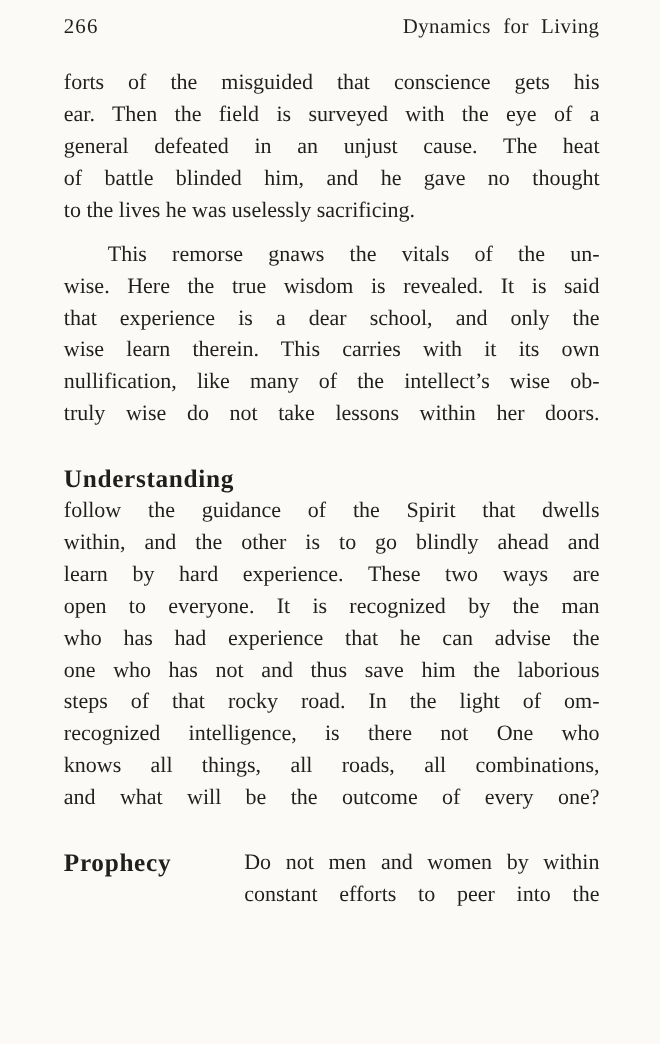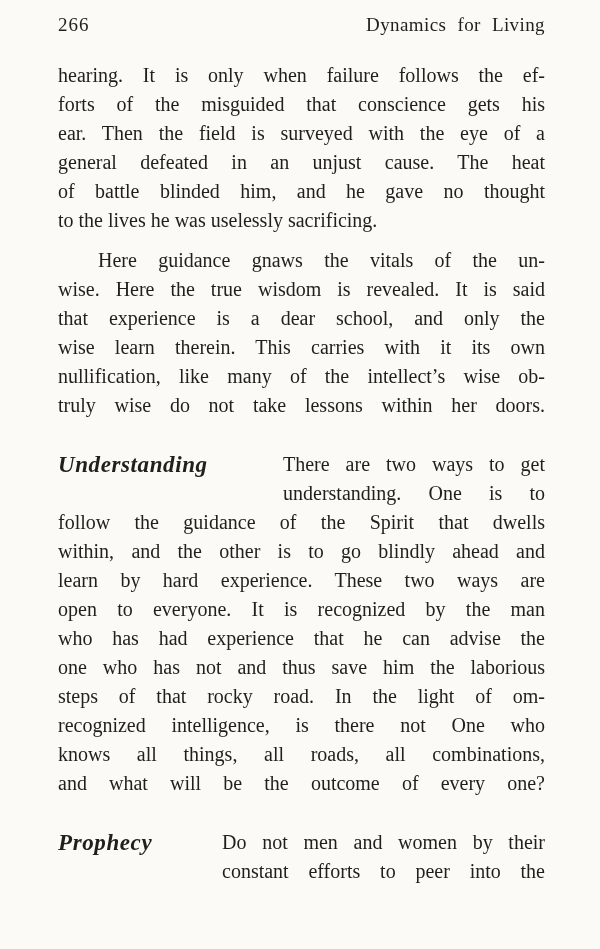--- a/index.html
+++ b/index.html
@@ -56,21 +56,20 @@
   .sec.prophecy {
   }
   .sec-top {
     display: flex;
   }
   .sec-heading {
     margin: 0;
     flex: none;
     font-size: 23px;
     font-weight: bold;
-    font-style: italic;
     line-height: 29px;
     letter-spacing: 0.6px;
   }
   .understanding .sec-heading {
     width: 225px;
   }
   .prophecy .sec-heading {
     width: 164px;
   }
   .sec-hang {
@@ -84,63 +83,58 @@
 <div class="page">
 
   <header class="page-header">
     <span class="page-number">266</span>
     <span class="running-title">Dynamics for Living</span>
   </header>
 
   <main class="page-body">
 
     <div class="para">
-        <div class="line jl">hearing. It is only when failure follows the ef-</div>
         <div class="line jl">forts of the misguided that conscience gets his</div>
         <div class="line jl">ear. Then the field is surveyed with the eye of a</div>
         <div class="line jl">general defeated in an unjust cause. The heat</div>
         <div class="line jl">of battle blinded him, and he gave no thought</div>
         <div class="line">to the lives he was uselessly sacrificing.</div>
       </div>
 
     <div class="para indent-first">
-        <div class="line jl">Here guidance gnaws the vitals of the un-</div>
+        <div class="line jl">This remorse gnaws the vitals of the un-</div>
         <div class="line jl">wise. Here the true wisdom is revealed. It is said</div>
         <div class="line jl">that experience is a dear school, and only the</div>
         <div class="line jl">wise learn therein. This carries with it its own</div>
         <div class="line jl">nullification, like many of the intellect’s wise ob-</div>
         <div class="line jl">truly wise do not take lessons within her doors.</div>
       </div>
 
     <section class="sec understanding">
       <div class="sec-top">
         <h2 class="sec-heading">Understanding</h2>
-        <div class="sec-hang">
-            <div class="line jl">There are two ways to get</div>
-            <div class="line jl">understanding. One is to</div>
-          </div>
       </div>
       <div class="sec-full">
           <div class="line jl">follow the guidance of the Spirit that dwells</div>
           <div class="line jl">within, and the other is to go blindly ahead and</div>
           <div class="line jl">learn by hard experience. These two ways are</div>
           <div class="line jl">open to everyone. It is recognized by the man</div>
           <div class="line jl">who has had experience that he can advise the</div>
           <div class="line jl">one who has not and thus save him the laborious</div>
           <div class="line jl">steps of that rocky road. In the light of om-</div>
           <div class="line jl">recognized intelligence, is there not One who</div>
           <div class="line jl">knows all things, all roads, all combinations,</div>
           <div class="line jl">and what will be the outcome of every one?</div>
         </div>
     </section>
 
     <section class="sec prophecy">
       <div class="sec-top">
         <h2 class="sec-heading">Prophecy</h2>
         <div class="sec-hang">
-            <div class="line jl">Do not men and women by their</div>
+            <div class="line jl">Do not men and women by within</div>
             <div class="line jl">constant efforts to peer into the</div>
           </div>
       </div>
     </section>
 
   </main>
 </div>
 
 </body></html>

